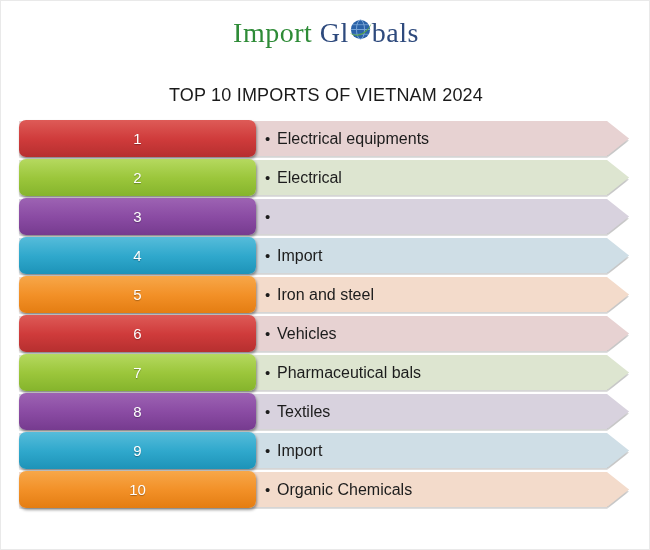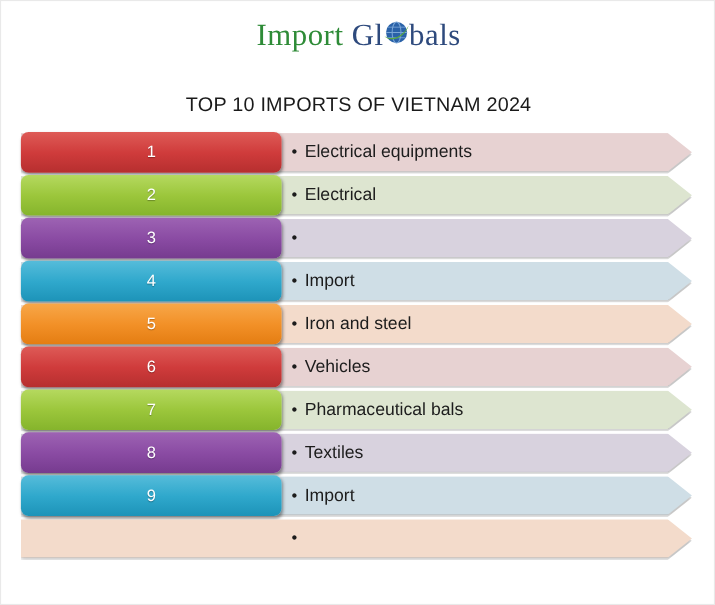--- a/index.html
+++ b/index.html
@@ -240,19 +240,23 @@
           <span class="chip-num">9</span>
         </div>
         <div class="label">
           <span class="bullet">•</span>
           <span>Import</span>
         </div>
       </div>
       <div class="row">
         <div class="band-shadow"></div>
         <div class="band" style="background: rgb(243, 219, 203);"></div>
-        <div class="label">
-          <span class="bullet">•</span>
+        <div class="chip" style="background: linear-gradient(rgb(247, 167, 73) 0%, rgb(242, 144, 39) 52%, rgb(228, 125, 18) 100%);">
+          <span class="chip-num">10</span>
+        </div>
+        <div class="label">
+          <span class="bullet">•</span>
+          <span>Organic Chemicals</span>
         </div>
       </div>
     </div>
 
 </div>
 
 </body></html>

